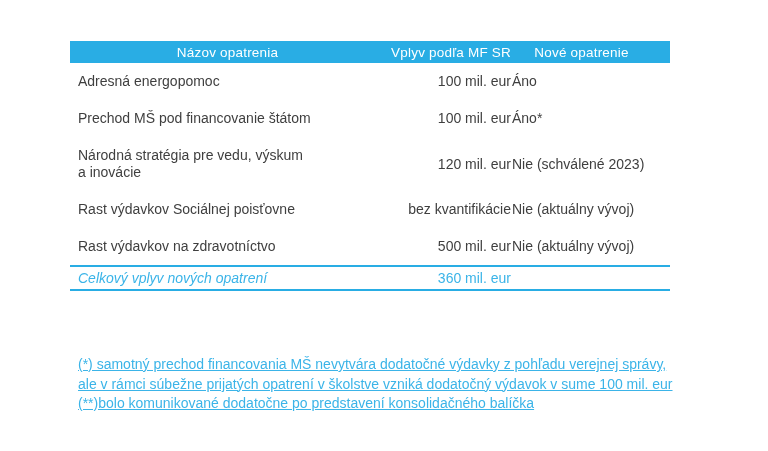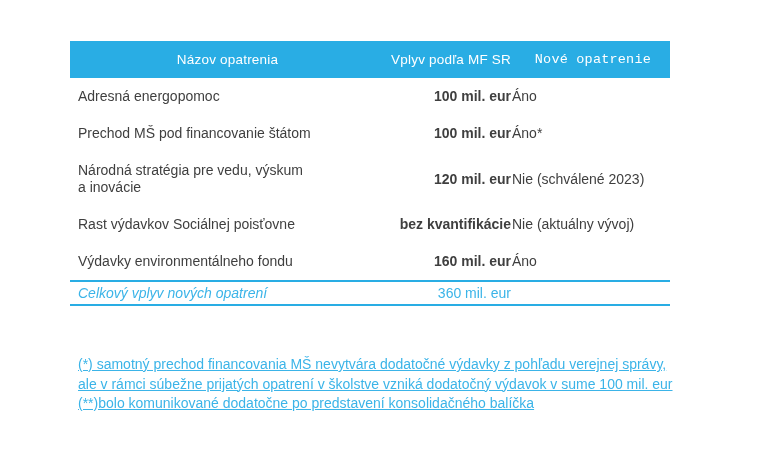--- a/index.html
+++ b/index.html
@@ -24,38 +24,38 @@
   }
   col.c1 { width: 315px; }
   col.c2 { width: 127px; }
   col.c3 { width: 158px; }
 
   thead th {
     background: #29ade4;
     color: #ffffff;
     font-weight: 400;
     font-size: 13.5px;
-    height: 37px;
+    height: 22px;
     padding: 0;
     letter-spacing: 0.2px;
   }
   th.h1 { text-align: center; }
   th.h2 { text-align: right; padding-right: 1px; }
-  th.h3 { text-align: right; padding-right: 19px; font-family: Liberation Mono, monospace; }
+  th.h3 { text-align: center; padding-right: 19px; }
 
   tbody td {
     font-size: 14px;
     color: #3f3f3f;
     line-height: 17px;
     padding: 10px 0;
     vertical-align: middle;
     white-space: pre-line;
   }
   td.b1 { text-align: left;  padding-left: 8px; }
-  td.b2 { text-align: right; padding-right: 1px; font-weight: bold; }
+  td.b2 { text-align: right; padding-right: 1px; }
   td.b3 { text-align: left; padding-right: 3px; }
 
   tfoot td {
     border-top: 2px solid #29ade4;
     border-bottom: 2px solid #29ade4;
     color: #3bb4e8;
     font-size: 14px;
     height: 24px;
     vertical-align: middle;
     padding: 0;
@@ -107,23 +107,23 @@
 a inovácie</td>
         <td class="b2">120 mil. eur</td>
         <td class="b3">Nie (schválené 2023)</td>
       </tr>
       <tr>
         <td class="b1">Rast výdavkov Sociálnej poisťovne</td>
         <td class="b2">bez kvantifikácie</td>
         <td class="b3">Nie (aktuálny vývoj)</td>
       </tr>
       <tr>
-        <td class="b1">Výdavky environmentálneho fondu</td>
-        <td class="b2">160 mil. eur</td>
-        <td class="b3">Áno</td>
+        <td class="b1">Rast výdavkov na zdravotníctvo</td>
+        <td class="b2">500 mil. eur</td>
+        <td class="b3">Nie (aktuálny vývoj)</td>
       </tr>
     </tbody>
     <tfoot>
       <tr>
         <td class="t1">Celkový vplyv nových opatrení</td>
         <td class="t2">360 mil. eur</td>
         <td class="t3"></td>
       </tr>
     </tfoot>
   </table>

